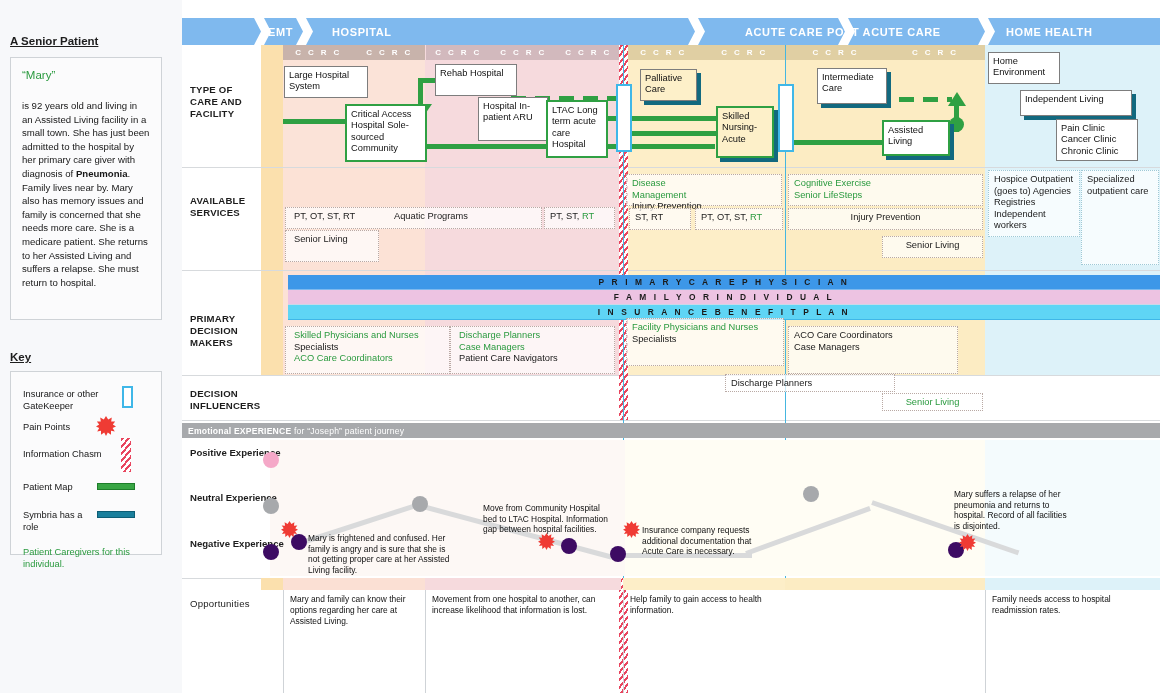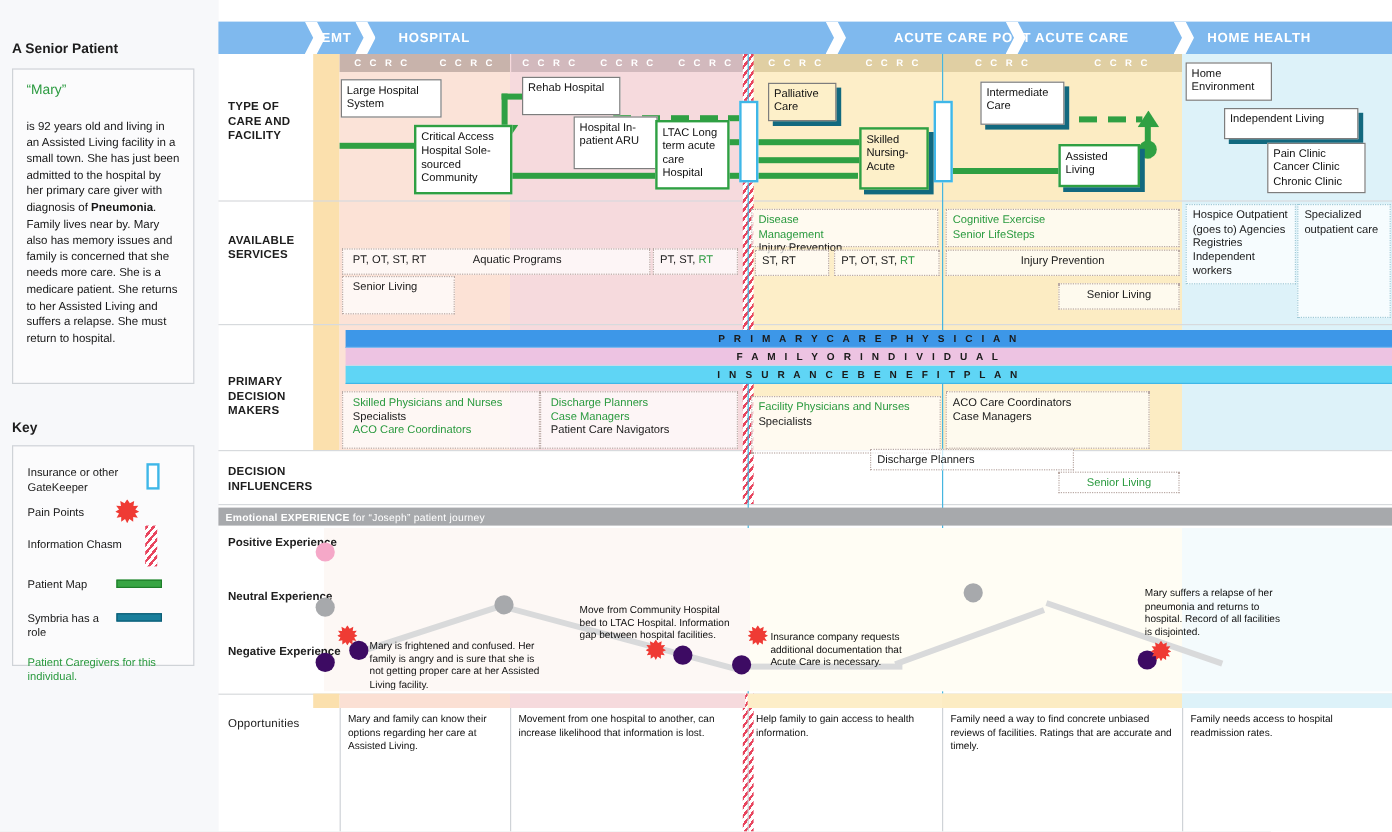--- a/index.html
+++ b/index.html
@@ -1,21 +1,21 @@
 <!DOCTYPE html>
 <html><head>
 <meta charset="utf-8">
 <style>
   html,body{margin:0;padding:0;background:#eef0f2;}
   body{width:1160px;height:693px;font-family:"Liberation Sans",sans-serif;overflow:hidden;position:relative;}
   #stage{position:absolute;left:0;top:0;width:1160px;height:693px;background:#eef0f2;}
 
   
   #sidebar{position:absolute;left:0;top:0;width:182px;height:693px;background:#f7f8fa;}
-  .sb-title{font-size:11.5px;font-weight:bold;color:#1d1d1d;}
+  .sb-title{font-size:11.5px;font-weight:bold;color:#1d1d1d;text-decoration:underline;}
   .sb-card{position:absolute;background:#fbfbfc;border:1px solid #cfd3d7;box-sizing:border-box;}
   .sb-name{color:#2a9a3f;font-size:11.5px;margin-bottom:3px;}
   .sb-body{font-size:9.6px;line-height:13.6px;color:#171717;margin-top:18px;}
   .sb-body b{font-weight:bold;}
 
   .key-row{position:absolute;font-size:9.3px;color:#171717;line-height:11.5px;}
   .key-swatch{position:absolute;}
   .gate-swatch{width:11px;height:22px;border:2px solid #3fb7e8;background:#fff;box-sizing:border-box;}
   .bar-green{width:38px;height:7px;background:#38a544;border:1px solid #1e7d2a;box-sizing:border-box;}
   .bar-teal{width:38px;height:7px;background:#1a7f9c;border:1px solid #0d5d75;box-sizing:border-box;}
@@ -261,21 +261,21 @@
     <div class="scell" style="left:103px;top:326px;width:165px;height:48px;padding-left:8px;">
       <div class="g">Skilled Physicians and Nurses</div>
       <div>Specialists</div>
       <div class="g">ACO Care Coordinators</div>
     </div>
     <div class="scell" style="left:268px;top:326px;width:165px;height:48px;padding-left:8px;">
       <div class="g">Discharge Planners</div>
       <div class="g">Case Managers</div>
       <div>Patient Care Navigators</div>
     </div>
-    <div class="scell" style="left:444px;top:330px;width:158px;height:48px;">
+    <div class="scell" style="left:444px;top:318px;width:158px;height:48px;">
       <div class="g">Facility Physicians and Nurses</div>
       <div>Specialists</div>
     </div>
     <div class="scell" style="left:606px;top:326px;width:170px;height:48px;">
       <div>ACO Care Coordinators</div>
       <div>Case Managers</div>
     </div>
 
     <div class="scell" style="left:543px;top:374px;width:170px;height:18px;">Discharge Planners</div>
     <div class="scell" style="left:700px;top:393px;width:101px;height:18px;text-align:center;"><span class="g">Senior Living</span></div>
@@ -323,17 +323,16 @@
     <div style="position:absolute;left:79px;top:578px;width:22px;height:12px;background:#fbe0ad;"></div>
     <div style="position:absolute;left:101px;top:578px;width:142px;height:12px;background:#fbe0d4;"></div>
     <div style="position:absolute;left:243px;top:578px;width:196px;height:12px;background:#f6dadd;"></div>
     <div style="position:absolute;left:441px;top:578px;width:162px;height:12px;background:#fdeec8;"></div>
     <div style="position:absolute;left:603px;top:578px;width:200px;height:12px;background:#fcecc3;"></div>
     <div style="position:absolute;left:803px;top:578px;width:175px;height:12px;background:#ddf2f9;"></div>
 
     <div class="opcell" style="left:101px;top:590px;width:142px;height:103px;">Mary and family can know their options regarding her care at Assisted Living.</div>
     <div class="opcell" style="left:243px;top:590px;width:196px;height:103px;">Movement from one hospital to another, can increase likelihood that information is lost.</div>
     <div class="opcell" style="left:441px;top:590px;width:162px;height:103px;">Help family to gain access to health information.</div>
-    <div class="opcell" style="left:603px;top:590px;width:200px;height:103px;">Family need a way to find concrete unbiased reviews of facilities. Ratings that are accurate and timely.</div>
     <div class="opcell" style="left:803px;top:590px;width:175px;height:103px;">Family needs access to hospital readmission rates.</div>
 
   </div>
 </div>
 
 </body></html>

